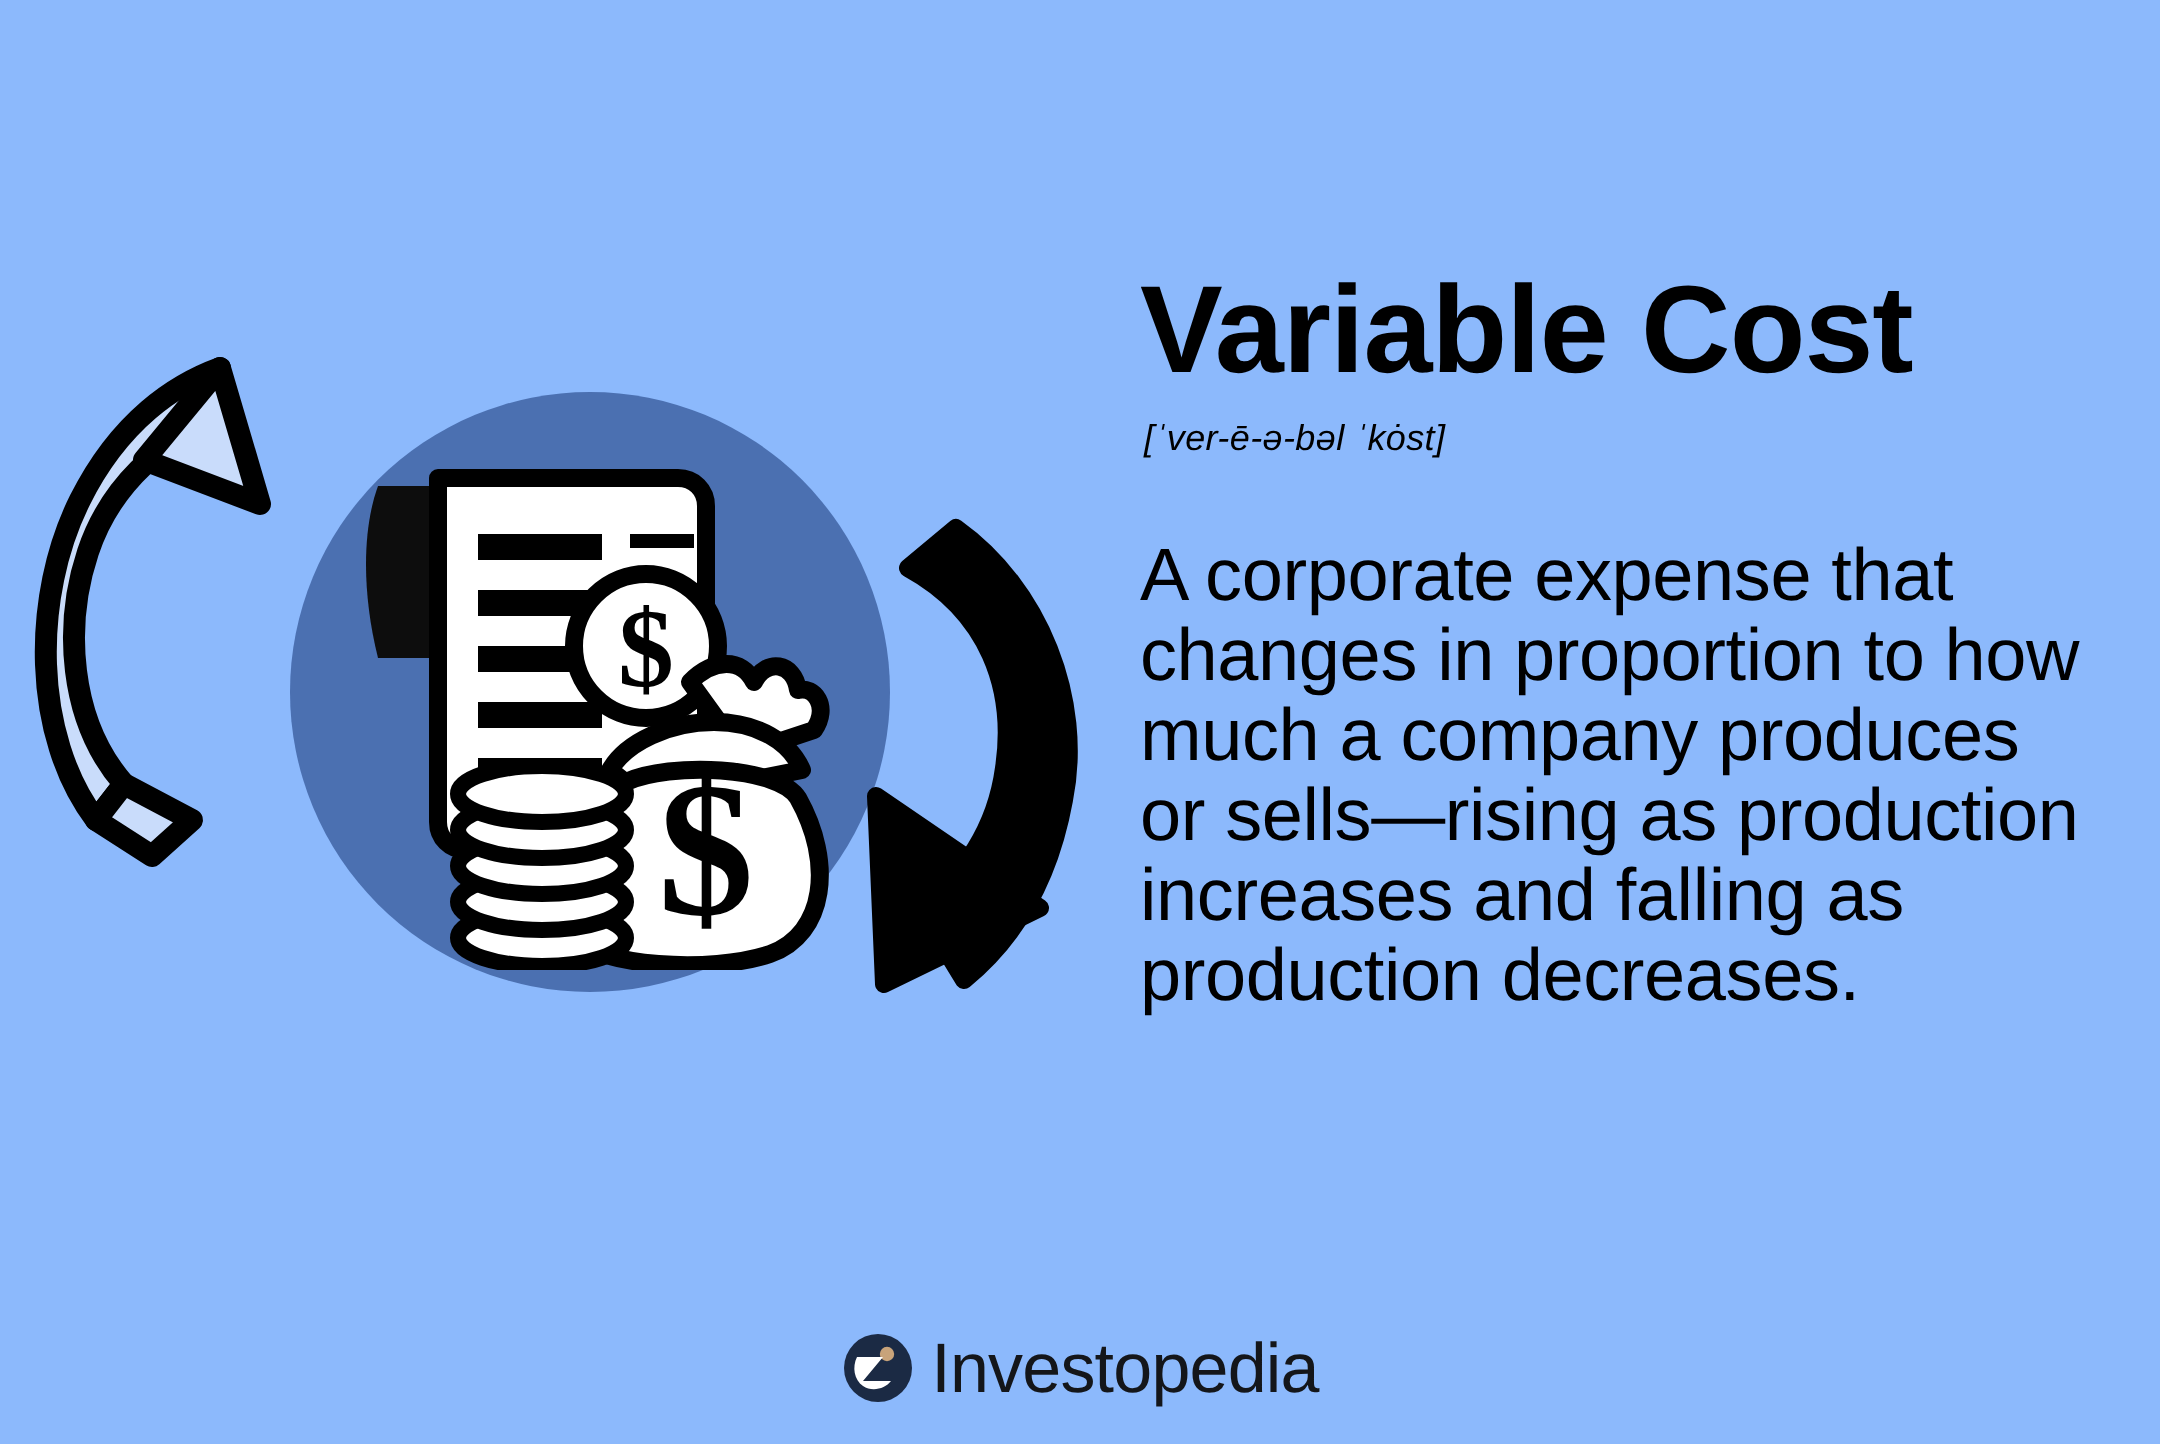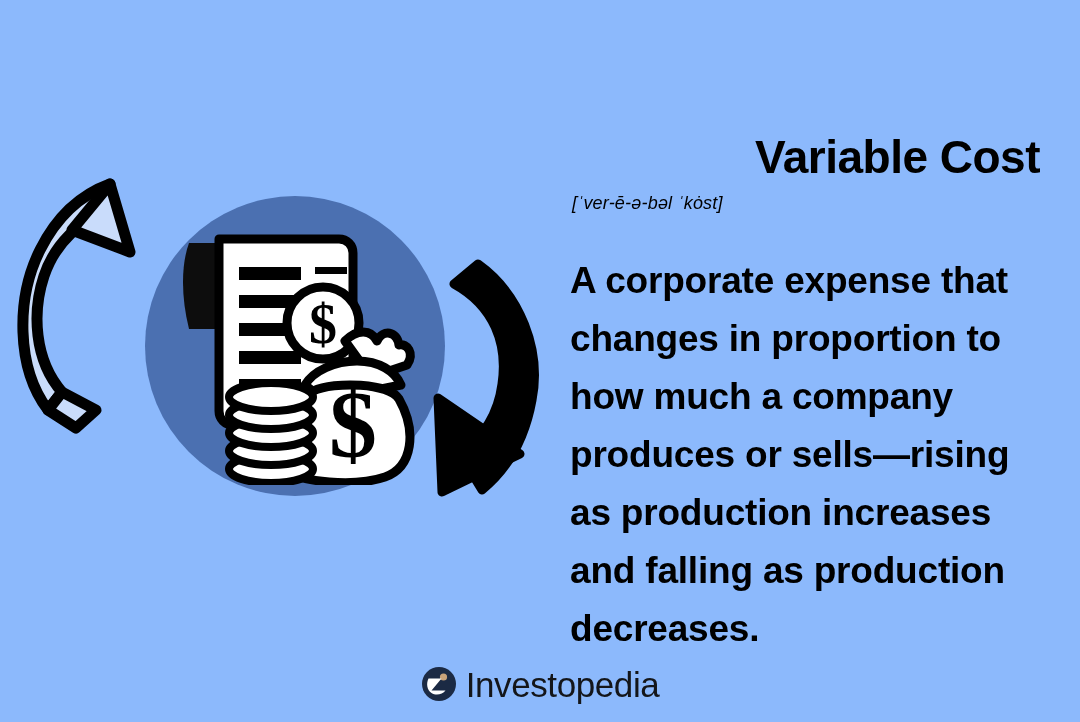--- a/index.html
+++ b/index.html
@@ -52,42 +52,40 @@
   }
 
   
   #text-col {
     position: absolute;
     left: 570px;
     top: 134px;
     width: 470px;
   }
   #title {
-    font-size: 46px;
+    font-size: 62px;
     font-weight: bold;
     line-height: 1.02;
     color: #000000;
     letter-spacing: -0.5px;
     margin: 0;
-    text-align: right;
   }
   #pronunciation {
     font-size: 18px;
     font-style: italic;
     color: #000000;
     margin: 12px 0 0 2px;
     letter-spacing: 0.2px;
   }
   #definition {
     font-size: 37px;
-    line-height: 58px;
+    line-height: 40px;
     color: #000000;
     margin: 38px 0 0 0;
     letter-spacing: -0.2px;
-    font-weight: bold;
   }
 
   
   #logo {
     position: absolute;
     left: 0;
     top: 666px;
     width: 1080px;
     display: flex;
     align-items: center;

